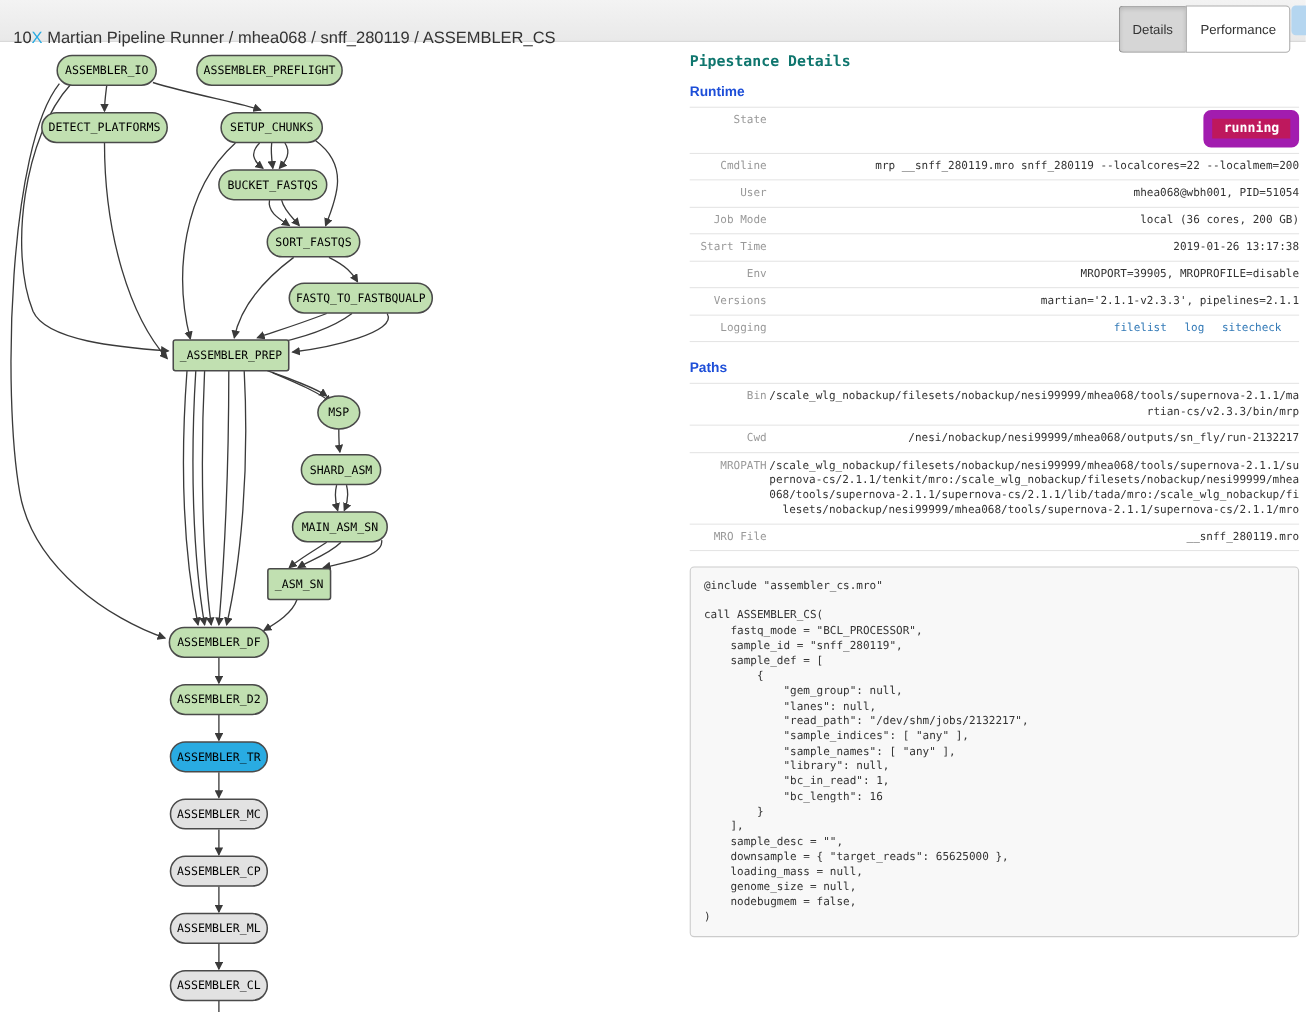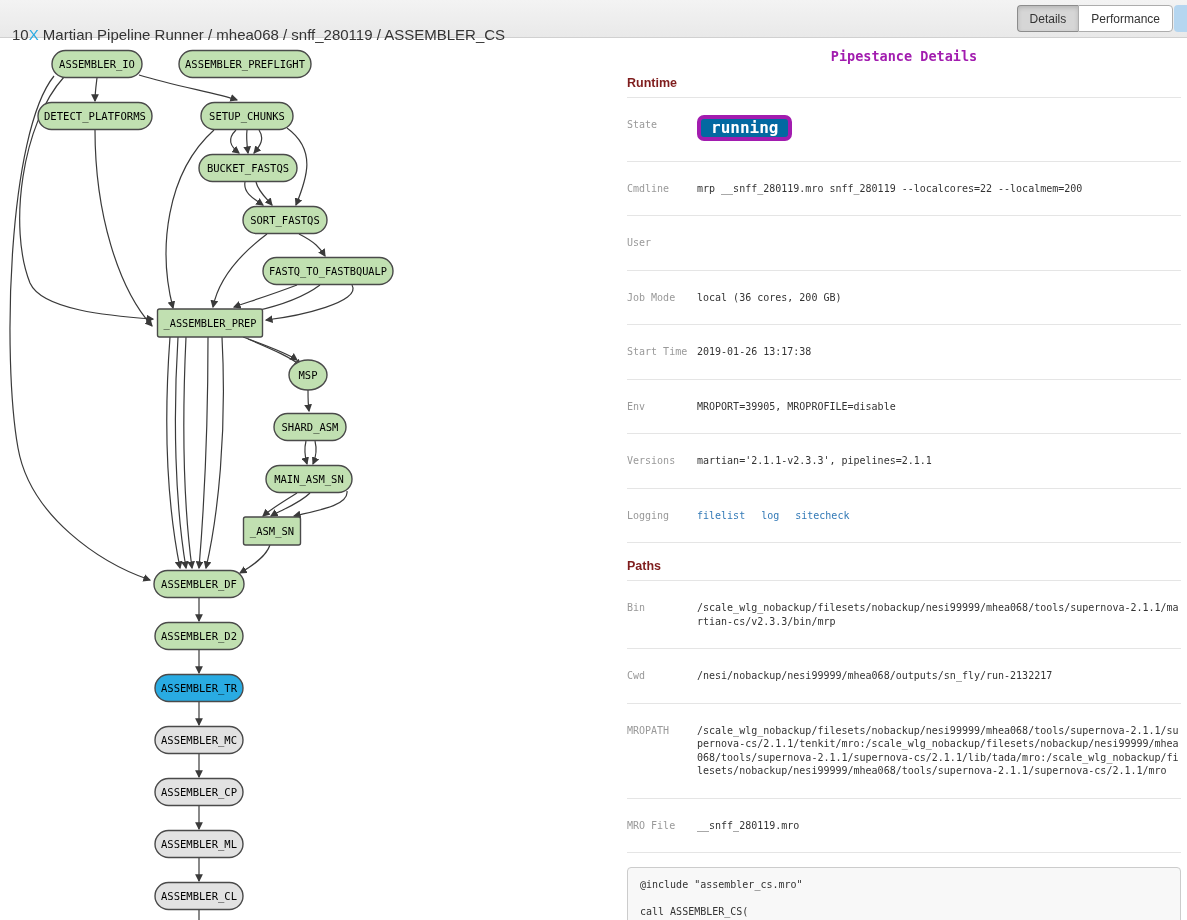--- a/index.html
+++ b/index.html
@@ -9,50 +9,50 @@
   
   .topbar { position:absolute; left:0; top:0; width:1187px; height:38px;
             background:linear-gradient(#f3f3f3,#e9e9e9);
             border-bottom:1px solid #d0d0d0; z-index:5; }
   .topbar-title { position:absolute; left:12px; top:16px; line-height:38px;
                   font-size:15px; color:#333; white-space:nowrap; }
   .topbar-title .brand-x { color:#29abe2; }
   .blue-sliver { position:absolute; right:-5px; top:5px; width:18px; height:27px;
                  background:#b5d6f0; border-radius:4px; }
   .btn-group { position:absolute; right:14px; top:5px; display:flex; }
-  .btn-group button { height:27px; padding:0 12px; font-size:12px; color:#333;
+  .btn-group button { height:43px; padding:0 12px; font-size:12px; color:#333;
                       background:#fff; border:1px solid #adadad; cursor:pointer;
                       font-family:"Liberation Sans", sans-serif; }
   .btn-group button:first-child { border-radius:4px 0 0 4px; border-right:none; }
   .btn-group button:last-child { border-radius:0 4px 4px 0; }
   .btn-group button.active { background:#d6d6d6; border-color:#8c8c8c;
                              box-shadow:inset 0 2px 4px rgba(0,0,0,.15); }
 
   
   .graph-wrap { position:absolute; left:0; top:38px; width:622px; height:780px; }
   .graph-wrap svg { display:block; }
   .node text { font-family:"DejaVu Sans Mono", monospace; font-size:10.5px; fill:#000; }
   .node { cursor:pointer; }
 
   
   .panel { position:absolute; left:627px; top:38px; width:554px; height:882px;
            padding-top:10px; }
   .panel-heading { font-family:"DejaVu Sans Mono", monospace; font-weight:bold;
-                   font-size:13.5px; color:#a21caf; margin-bottom:12px;text-align:center; }
-  .section-title { font-size:12.5px; font-weight:bold; color:#7f1d1d; margin:10px 0 7px 0; }
+                   font-size:13.5px; color:#0f766e; margin-bottom:12px; }
+  .section-title { font-size:12.5px; font-weight:bold; color:#1d4ed8; margin:10px 0 7px 0; }
   .dtable { width:100%; border-bottom:1px solid #e5e5e5; }
-  .trow { display:flex; border-top:1px solid #e5e5e5; padding:20px 0;
-          font-family:"DejaVu Sans Mono", monospace; font-size:10px; line-height:13.5px; }
+  .trow { display:flex; border-top:1px solid #e5e5e5; padding:5px 0;
+          font-family:"DejaVu Sans Mono", monospace; font-size:10px; line-height:13.5px;text-align:right; }
   .tlabel { flex:0 0 70px; color:#999; }
   .tvalue { flex:1; color:#333; }
   .tvalue.breakall { word-break:break-all; }
   .tvalue a { color:#337ab7; text-decoration:none; margin-right:16px; }
-  .state-badge { display:inline-block; background:#0369a1; color:#fff;
-                 border:4px solid #a21caf; border-radius:7px; padding:2px 10px;
-                 font-weight:bold; font-size:16px; margin-top:-3px; }
+  .state-badge { display:inline-block; background:#be185d; color:#fff;
+                 border:8px solid #a21caf; border-radius:7px; padding:2px 10px;
+                 font-weight:bold; font-size:12px; margin-top:-3px; }
   .code-block { margin-top:14px; background:#f8f8f8; border:1px solid #ccc;
                 border-radius:4px; padding:10px 12px;
                 font-family:"DejaVu Sans Mono", monospace; font-size:10px;
                 line-height:13.7px; color:#333; white-space:pre; overflow:hidden; }
 </style>
 </head>
 <body>
 
 <div class="topbar">
   <div class="topbar-title"><span>10</span><span class="brand-x">X</span><span> Martian Pipeline Runner / mhea068 / snff_280119 / ASSEMBLER_CS</span></div>
@@ -195,20 +195,21 @@
       <div class="trow">
         <span class="tlabel">State</span>
         <div class="tvalue"><span class="state-badge">running</span></div>
       </div>
       <div class="trow">
         <span class="tlabel">Cmdline</span>
         <div class="tvalue">mrp __snff_280119.mro snff_280119 --localcores=22 --localmem=200</div>
       </div>
       <div class="trow">
         <span class="tlabel">User</span>
+        <div class="tvalue">mhea068@wbh001, PID=51054</div>
       </div>
       <div class="trow">
         <span class="tlabel">Job Mode</span>
         <div class="tvalue">local (36 cores, 200 GB)</div>
       </div>
       <div class="trow">
         <span class="tlabel">Start Time</span>
         <div class="tvalue">2019-01-26 13:17:38</div>
       </div>
       <div class="trow">

